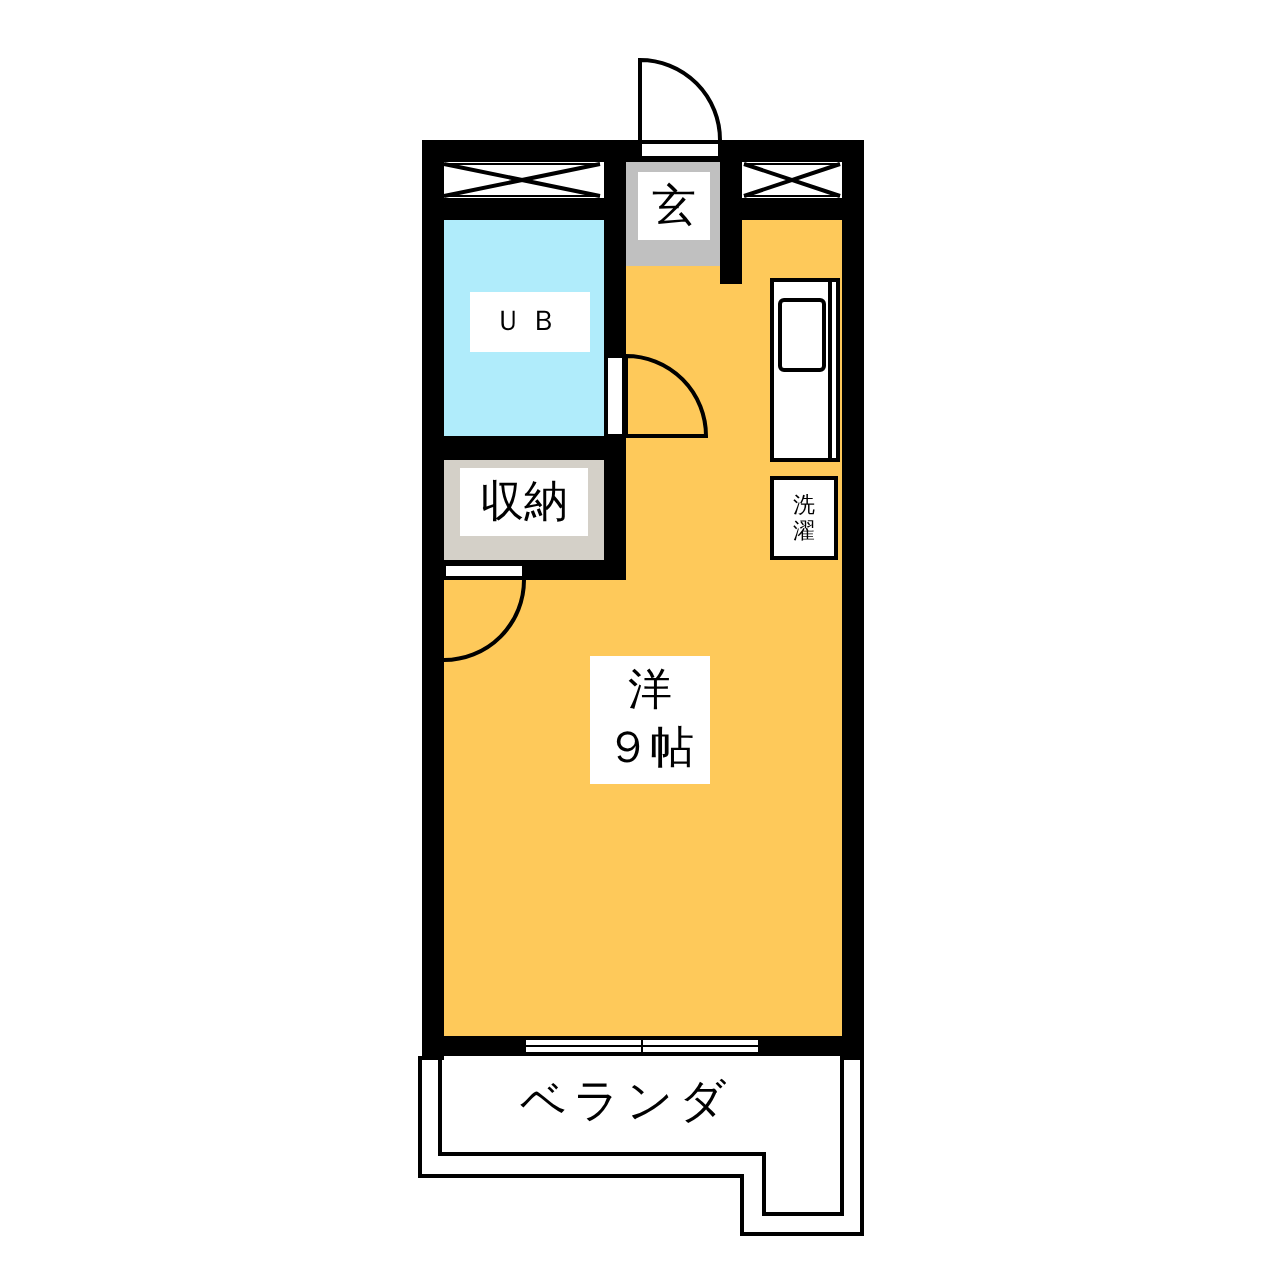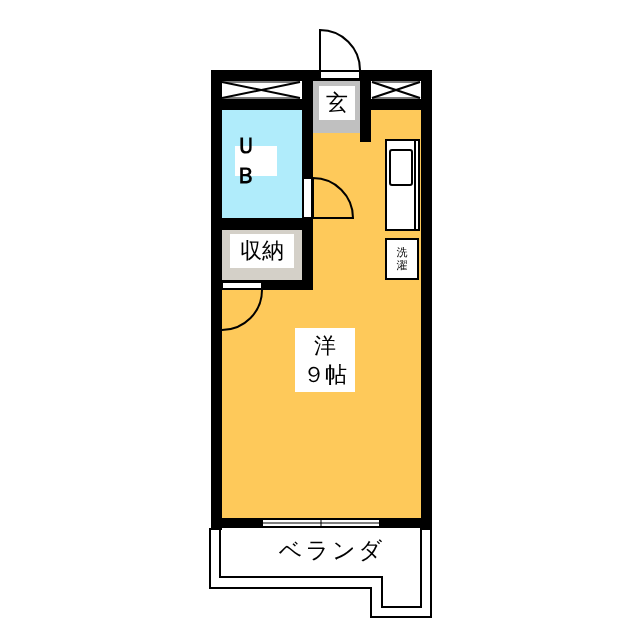--- a/index.html
+++ b/index.html
@@ -79,30 +79,30 @@
 
   <div class="abs label" style="left:385px; top:238px; width:34px; height:42px; border:2px solid #000; flex-direction:column; font-size:11px; line-height:13px;">
     <span>洗</span>
     <span>濯</span>
   </div>
 
   <div class="abs label" style="left:319px; top:86px; width:36px; height:34px; font-size:22px;">
     <span>玄</span>
   </div>
 
-  <div class="abs label" style="left:235px; top:146px; width:42px; height:30px; font-size:22px; letter-spacing:4px;font-weight:bold;">
+  <div class="abs label" style="left:235px; top:146px; width:60px; height:30px; font-size:14px; letter-spacing:4px;">
     <span>ＵＢ</span>
   </div>
 
   <div class="abs label" style="left:230px; top:234px; width:64px; height:34px; font-size:22px;font-family:Liberation Serif, serif;">
     <span>収納</span>
   </div>
 
   <div class="abs label" style="left:295px; top:328px; width:60px; height:64px; flex-direction:column; font-size:22px; line-height:29px;">
     <span>洋</span>
     <span>９帖</span>
   </div>
 
-  <div class="abs" style="left:260px; top:532px; width:125px; height:36px; display:flex; align-items:center; justify-content:flex-end; font-size:23px; letter-spacing:3px;">
+  <div class="abs" style="left:260px; top:532px; width:125px; height:36px; display:flex; align-items:center; justify-content:flex-start; font-size:23px; letter-spacing:3px;">
     <span>ベランダ</span>
   </div>
 
 </div>
 
 </body></html>

